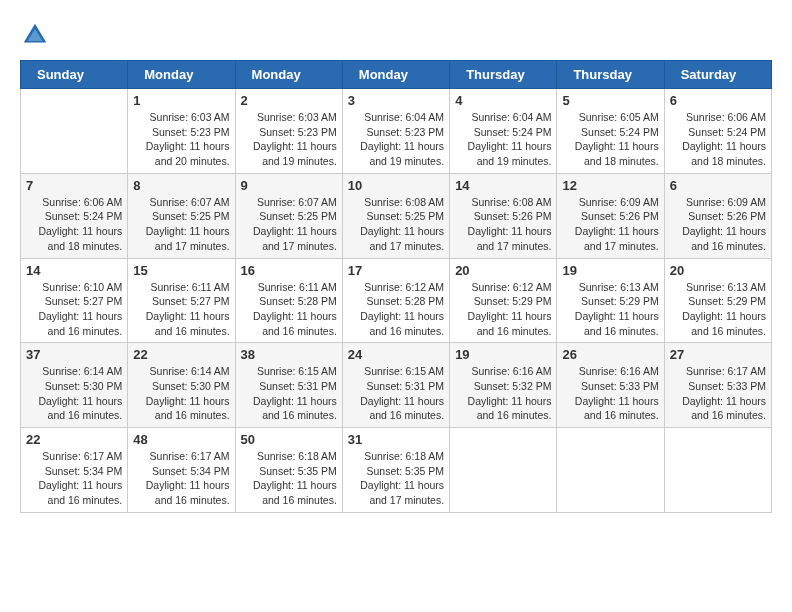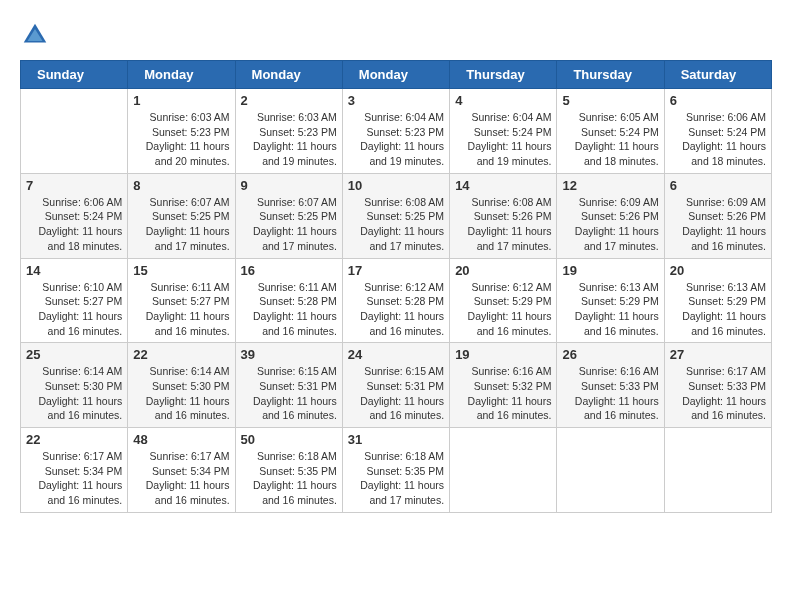--- a/index.html
+++ b/index.html
@@ -210,29 +210,29 @@
           <span class="day-number">19</span>
           <div class="day-info">Sunrise: 6:13 AM<br>Sunset: 5:29 PM<br>Daylight: 11 hours and 16 minutes.</div>
         </td>
         <td>
           <span class="day-number">20</span>
           <div class="day-info">Sunrise: 6:13 AM<br>Sunset: 5:29 PM<br>Daylight: 11 hours and 16 minutes.</div>
         </td>
       </tr>
       <tr>
         <td>
-          <span class="day-number">25</span>
+          <span class="day-number">37</span>
           <div class="day-info">Sunrise: 6:14 AM<br>Sunset: 5:30 PM<br>Daylight: 11 hours and 16 minutes.</div>
         </td>
         <td>
           <span class="day-number">22</span>
           <div class="day-info">Sunrise: 6:14 AM<br>Sunset: 5:30 PM<br>Daylight: 11 hours and 16 minutes.</div>
         </td>
         <td>
-          <span class="day-number">39</span>
+          <span class="day-number">38</span>
           <div class="day-info">Sunrise: 6:15 AM<br>Sunset: 5:31 PM<br>Daylight: 11 hours and 16 minutes.</div>
         </td>
         <td>
           <span class="day-number">24</span>
           <div class="day-info">Sunrise: 6:15 AM<br>Sunset: 5:31 PM<br>Daylight: 11 hours and 16 minutes.</div>
         </td>
         <td>
           <span class="day-number">19</span>
           <div class="day-info">Sunrise: 6:16 AM<br>Sunset: 5:32 PM<br>Daylight: 11 hours and 16 minutes.</div>
         </td>

